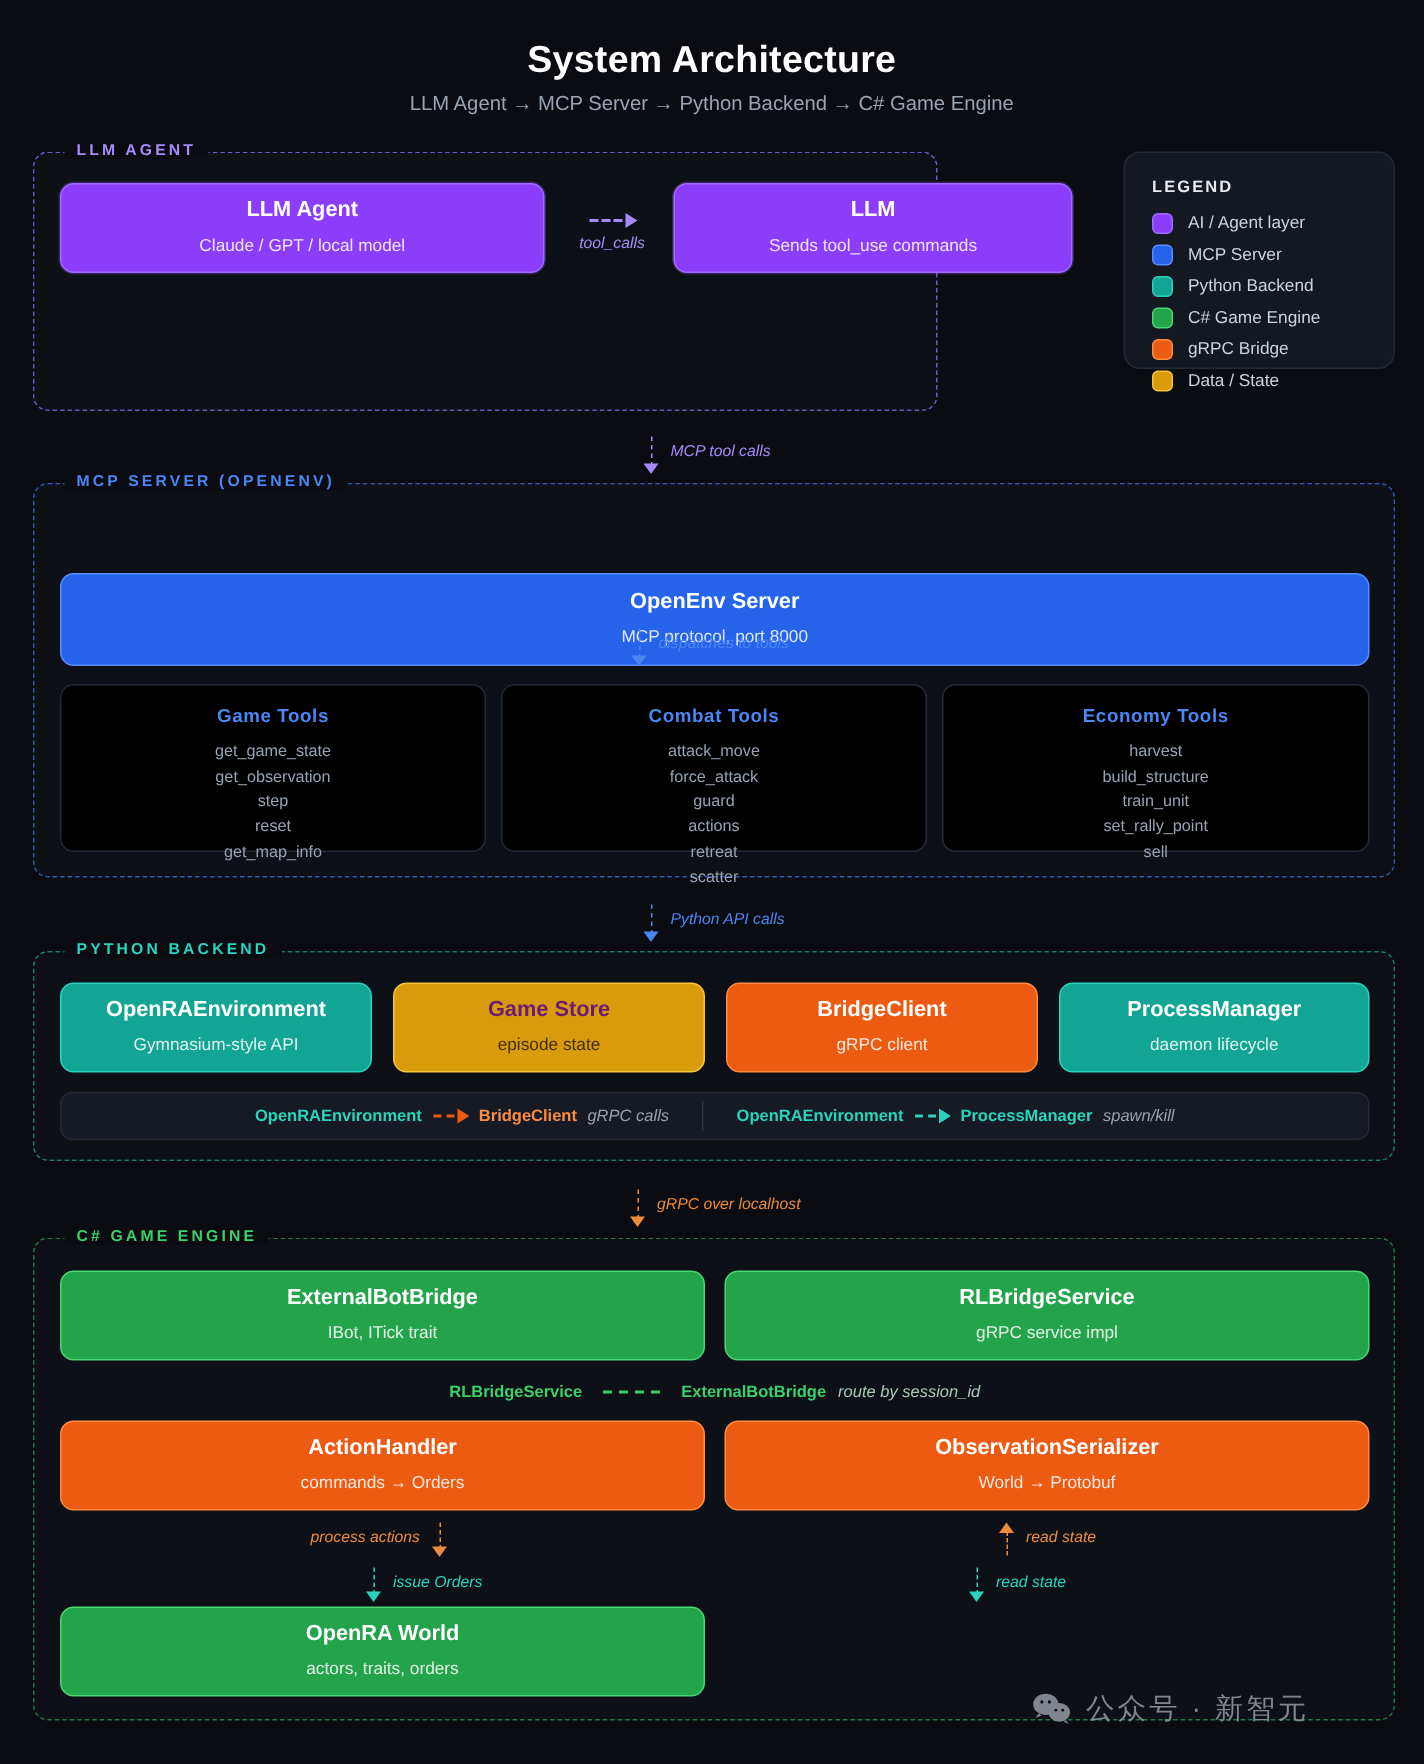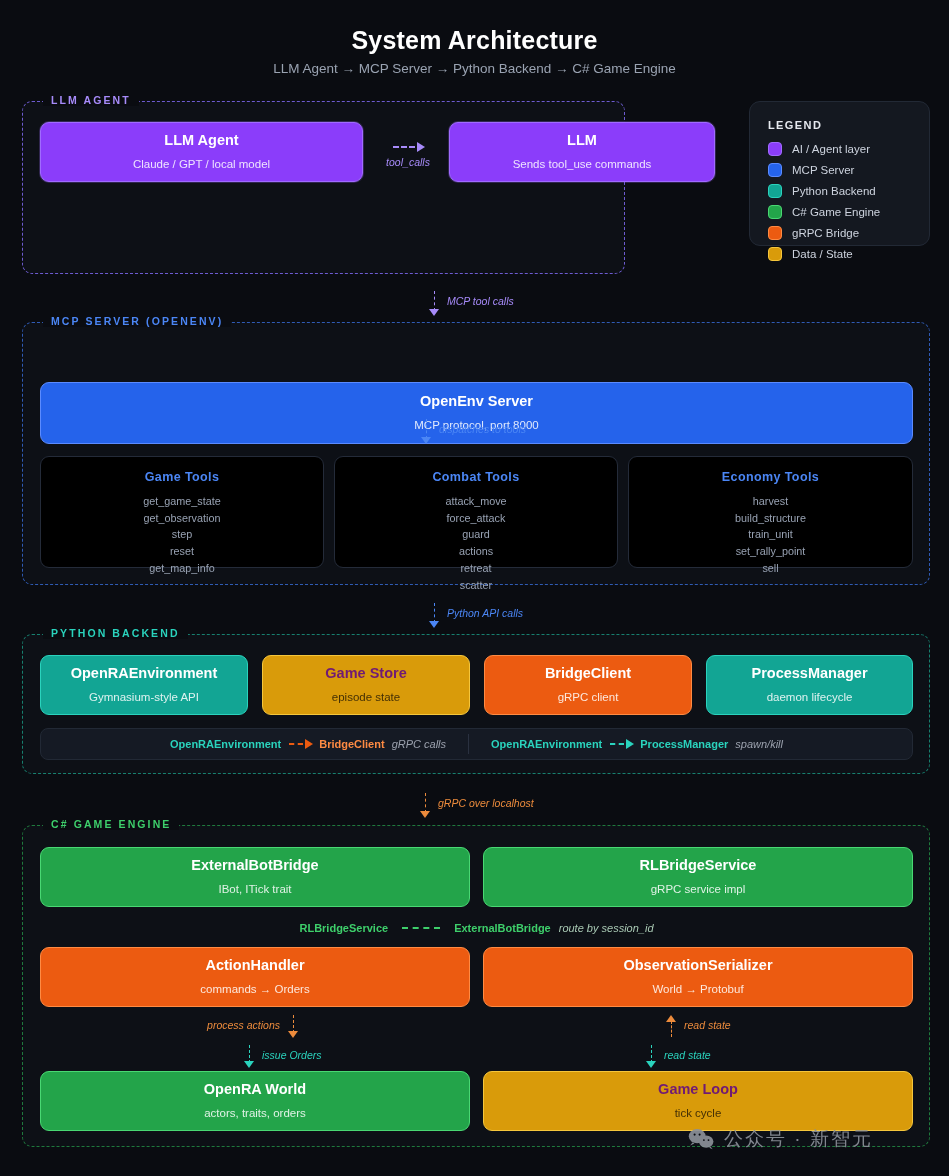--- a/index.html
+++ b/index.html
@@ -454,24 +454,20 @@
     <div style="position:absolute; left:628px; top:219px; color:#2ad3bd;">
       <span class="vline" style="left:0; top:0; height:18px;"></span>
       <span class="varrow down" style="left:-5px; top:16px;"></span>
       <span style="position:absolute; left:13px; top:4px; font-size:10.5px; font-style:italic; color:#2ad3bd; white-space:nowrap;">read state</span>
     </div>
 
     <div class="node green" style="left:17px; top:245px; width:430px; height:60px;">
       <div class="node-title">OpenRA World</div>
       <div class="node-sub">actors, traits, orders</div>
     </div>
-    <div class="node amber" style="left:460px; top:245px; width:430px; height:60px;">
-      <div class="node-title">Game Loop</div>
-      <div class="node-sub">tick cycle</div>
-    </div>
   </div>
 
   <div class="watermark" style="left:688px; top:1126px;">
     <span class="wm-icon">
       <svg width="26" height="22" viewBox="0 0 26 22" fill="none">
         <ellipse cx="9.2" cy="8.2" rx="8.4" ry="7.1" fill="#8b9099"></ellipse>
         <path d="M4.6 14.2 L2.2 17.4 L6.4 15.6 Z" fill="#8b9099"></path>
         <ellipse cx="18.2" cy="13.6" rx="7.2" ry="6.2" fill="#8b9099"></ellipse>
         <path d="M22.6 18.6 L24.6 21.3 L21.2 19.8 Z" fill="#8b9099"></path>
         <circle cx="6.6" cy="6.6" r="1.05" fill="#0a0c11"></circle>

